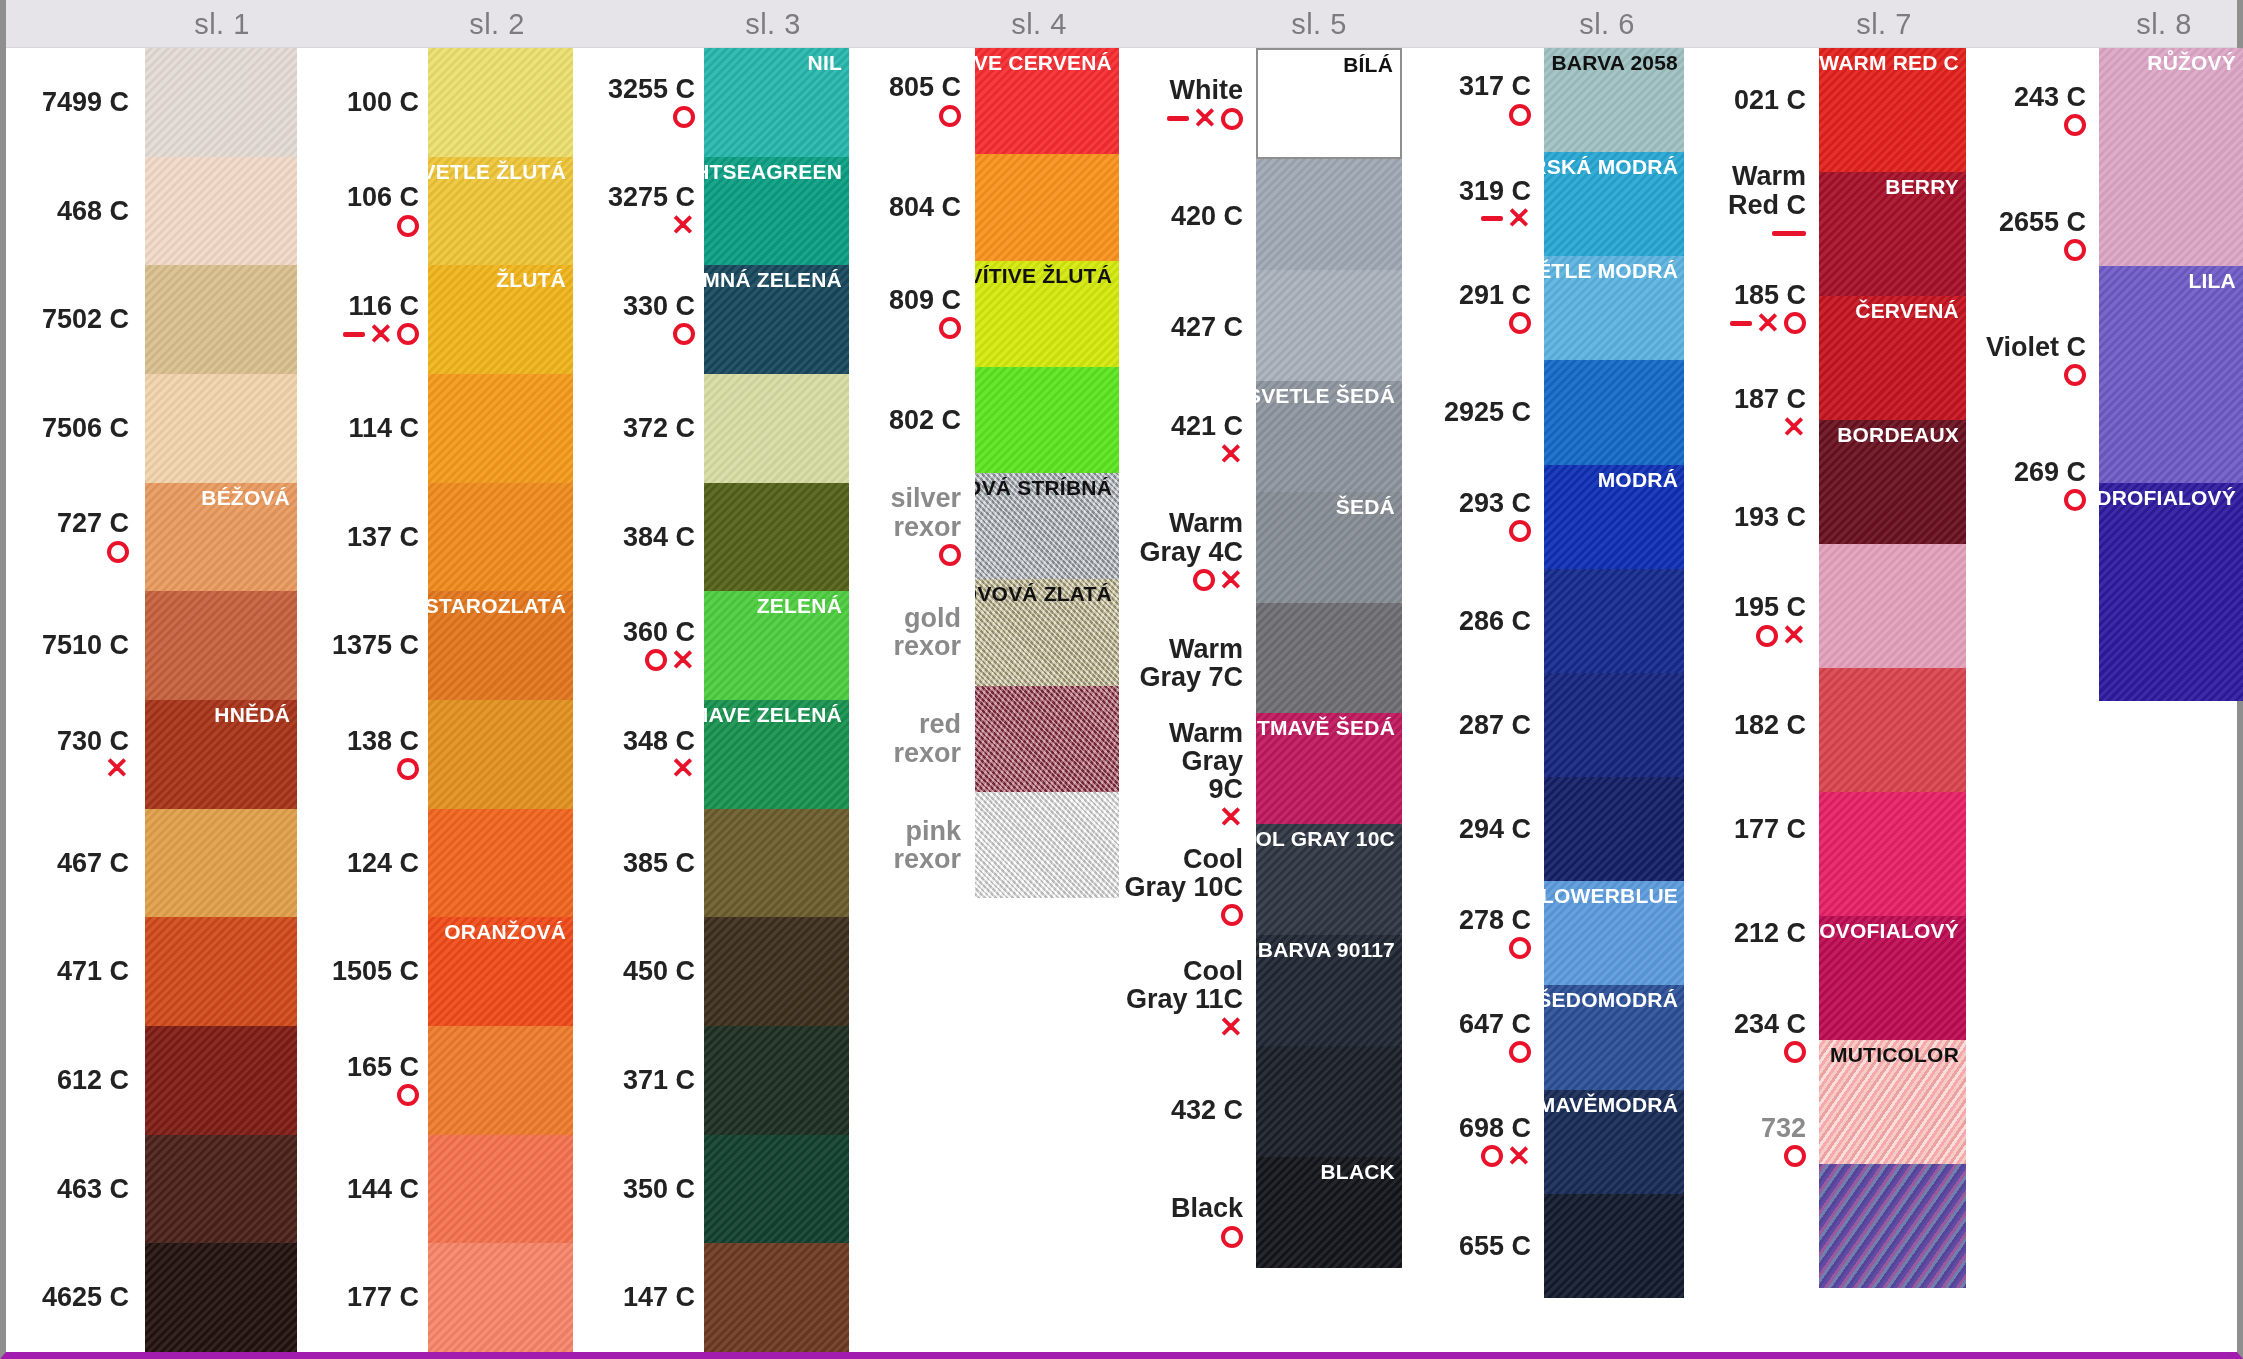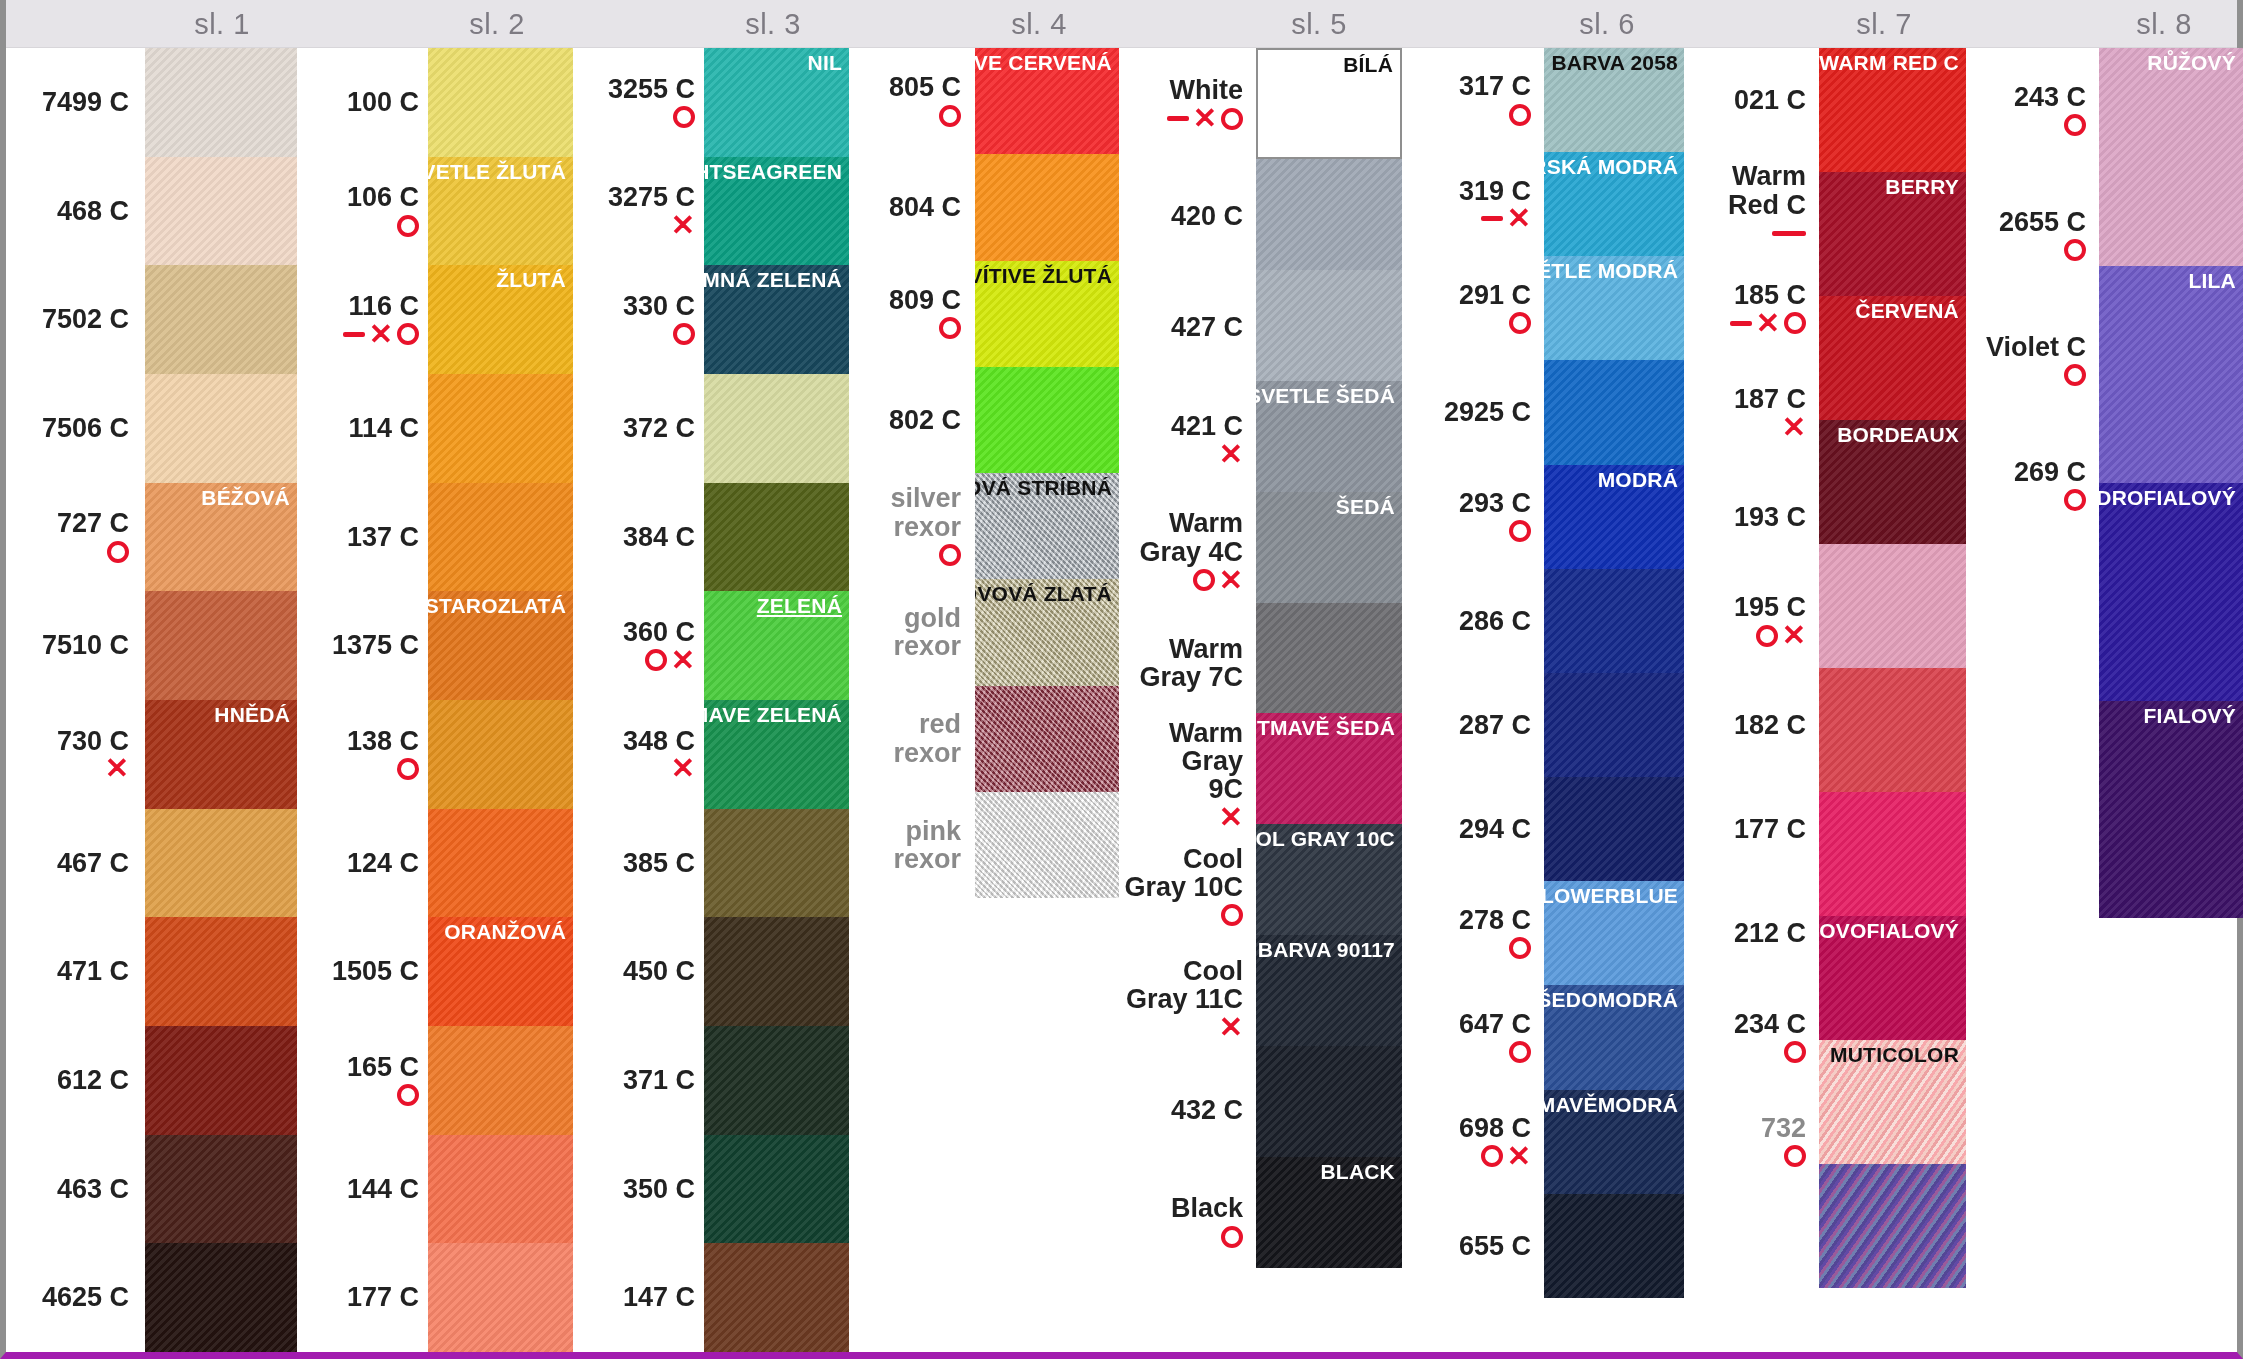--- a/index.html
+++ b/index.html
@@ -320,21 +320,21 @@
             </div>
             <div class="swatch tex-diag" style="height: 108.667px; background: rgb(10, 158, 130);">
               <span class="sname" style="color: rgb(255, 255, 255); position: relative; z-index: 2;">LIGHTSEAGREEN</span>
             </div>
             <div class="swatch tex-diag" style="height: 108.667px; background: rgb(23, 71, 92);">
               <span class="sname" style="color: rgb(255, 255, 255); position: relative; z-index: 2;">TEMNÁ ZELENÁ</span>
             </div>
             <div class="swatch tex-diag" style="height: 108.667px; background: rgb(215, 219, 162);"></div>
             <div class="swatch tex-diag" style="height: 108.667px; background: rgb(83, 97, 25);"></div>
             <div class="swatch tex-diag" style="height: 108.667px; background: rgb(76, 205, 62);">
-              <span class="sname" style="color: rgb(255, 255, 255); position: relative; z-index: 2; text-decoration: underline;">ZELENÁ</span>
+              <span class="sname" style="color: rgb(255, 255, 255); position: relative; z-index: 2;">ZELENÁ</span>
             </div>
             <div class="swatch tex-diag" style="height: 108.667px; background: rgb(24, 145, 79);">
               <span class="sname" style="color: rgb(255, 255, 255); position: relative; z-index: 2;">TMAVE ZELENÁ</span>
             </div>
             <div class="swatch tex-diag" style="height: 108.667px; background: rgb(106, 92, 44);"></div>
             <div class="swatch tex-diag" style="height: 108.667px; background: rgb(60, 46, 28);"></div>
             <div class="swatch tex-diag" style="height: 108.667px; background: rgb(29, 46, 34);"></div>
             <div class="swatch tex-diag" style="height: 108.667px; background: rgb(17, 64, 46);"></div>
             <div class="swatch tex-diag" style="height: 108.667px; background: rgb(108, 58, 34);"></div>
           </div>
@@ -695,20 +695,17 @@
           <div class="swatches" style="left: 133px; width: 144px; height: 870px;">
             <div class="swatch tex-diag" style="height: 217.5px; background: rgb(220, 166, 198);">
               <span class="sname" style="color: rgb(255, 255, 255); position: relative; z-index: 2;">RŮŽOVÝ</span>
             </div>
             <div class="swatch tex-diag" style="height: 217.5px; background: rgb(111, 91, 198);">
               <span class="sname" style="color: rgb(255, 255, 255); position: relative; z-index: 2;">LILA</span>
             </div>
             <div class="swatch tex-diag" style="height: 217.5px; background: rgb(45, 26, 158);">
               <span class="sname" style="color: rgb(255, 255, 255); position: relative; z-index: 2;">MODROFIALOVÝ</span>
             </div>
-            <div class="swatch tex-diag" style="height: 217.5px; background: rgb(60, 17, 102);">
-              <span class="sname" style="color: rgb(255, 255, 255); position: relative; z-index: 2;">FIALOVÝ</span>
-            </div>
           </div>
         </div>
       </div>
     </div>
 </div>
 
 </body></html>

